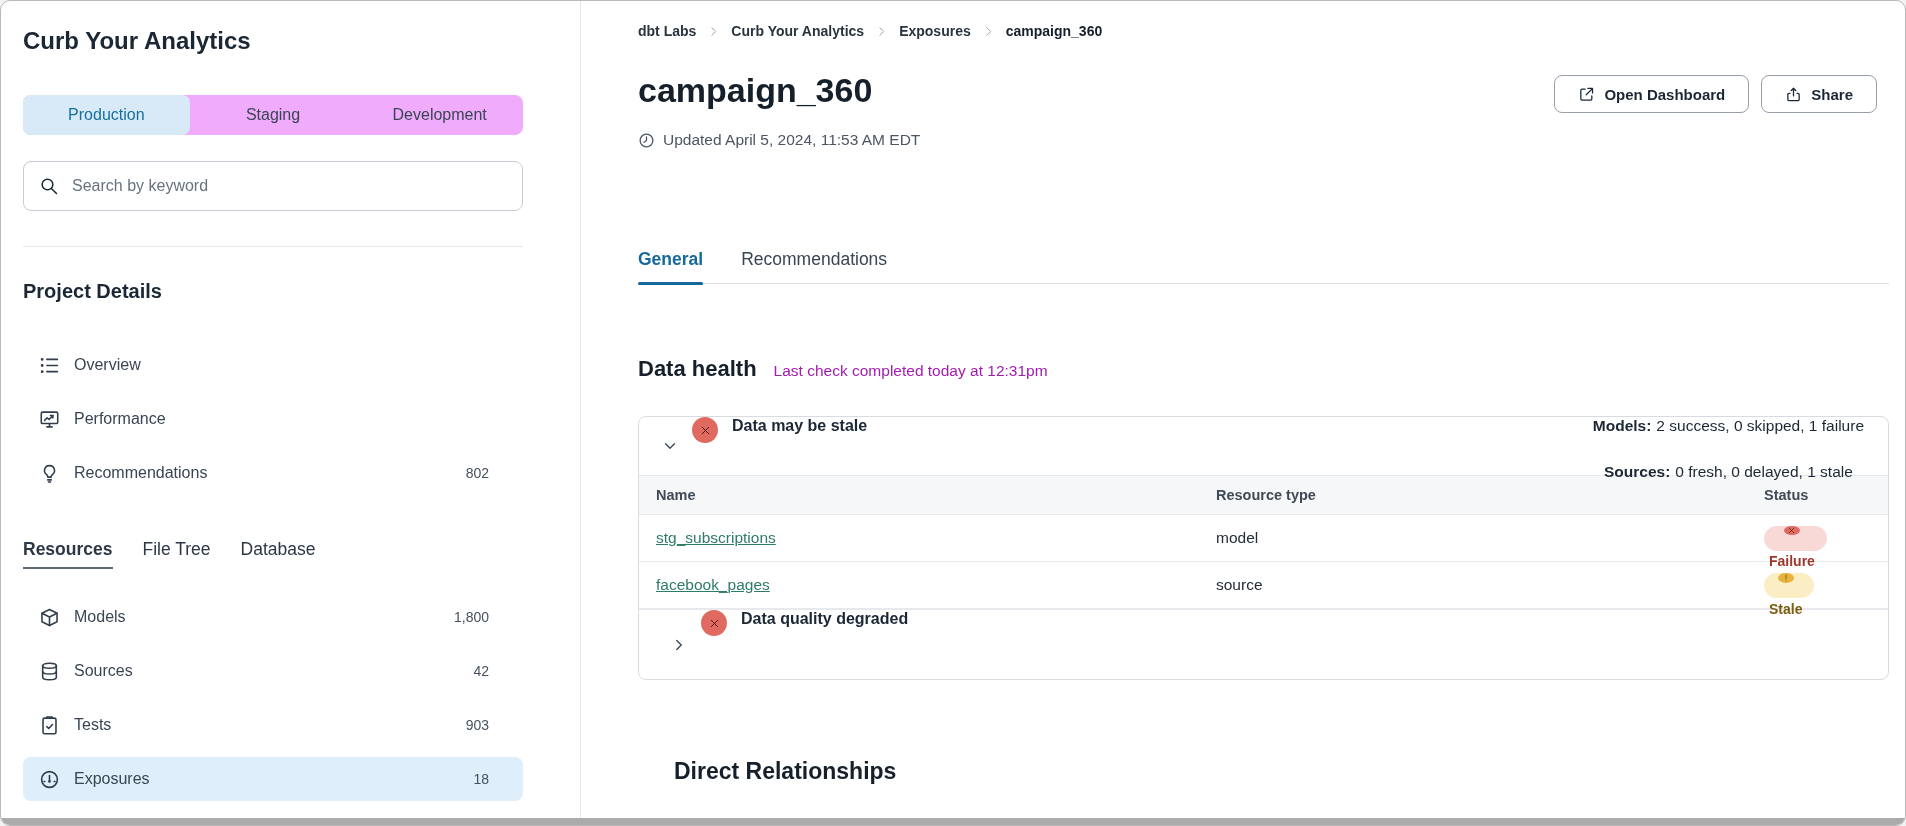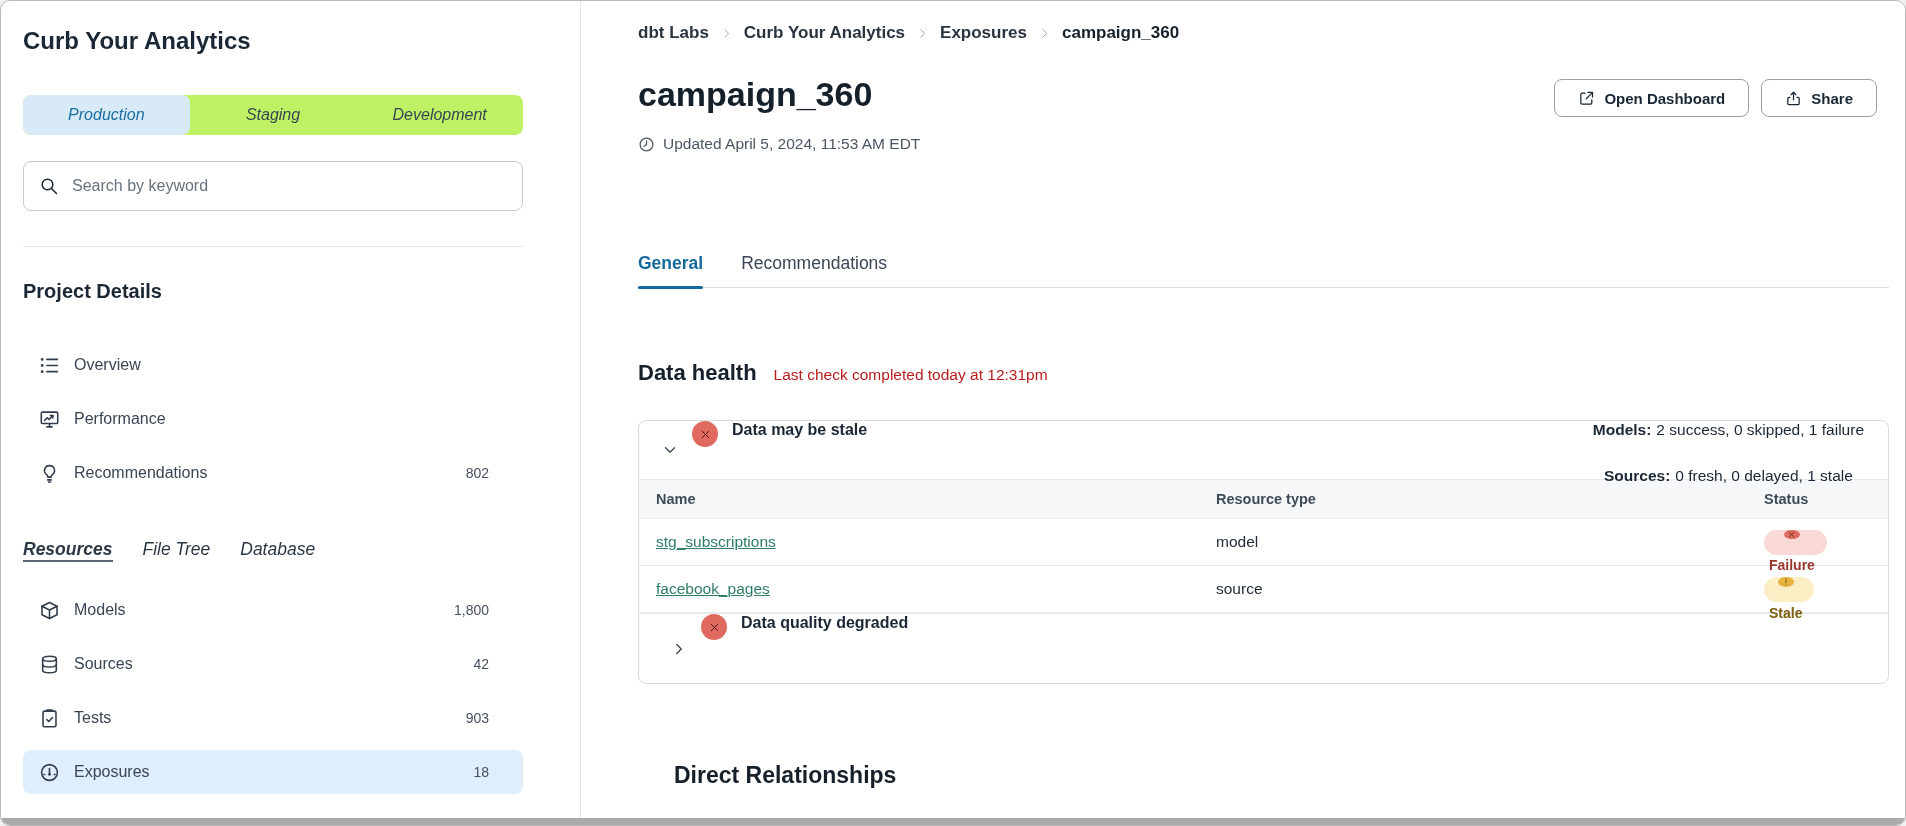--- a/index.html
+++ b/index.html
@@ -12,67 +12,67 @@
   .bottom-edge{ position:absolute; left:0; right:0; bottom:0; height:7px;
     background:#ababab; border-radius:0 0 9px 9px; z-index:5; }
 
   svg{ display:block; }
   .ic{ stroke:currentColor; fill:none; stroke-width:1.8; stroke-linecap:round; stroke-linejoin:round; }
 
   
   .sidebar{ width:580px; min-width:580px; height:100%; border-right:1px solid #e4e6e9;
     padding:26px 57px 0 22px; }
   .sidebar-title{ font-size:24px; font-weight:700; color:#1b2734; }
-  .env-tabs{ margin-top:40px; display:flex; background:#bef264; border-radius:8px; height:40px;font-style:italic; }
+  .env-tabs{ margin-top:40px; display:flex; background:#f0abfc; border-radius:8px; height:40px; }
   .env-tab{ flex:1; display:flex; align-items:center; justify-content:center;
     font-size:16px; color:#3a4554; border-radius:8px; cursor:pointer; }
   .env-tab.active{ background:#d8eaf7; color:#176f9e; }
   .search-box{ margin-top:26px; height:50px; border:1px solid #c6ccd3; border-radius:8px;
     display:flex; align-items:center; padding:0 15px; gap:11px; background:#fff; }
   .search-box .sicon{ color:#1b2734; }
   .search-box input{ border:none; outline:none; flex:1; font-size:16px; color:#2a3441;
     font-family:"Liberation Sans", sans-serif; background:transparent; }
   .search-box input::placeholder{ color:#68727f; }
   .sidebar-divider{ margin-top:35px; border-top:1px solid #e5e7ea; }
   .section-heading{ margin-top:33px; font-size:20px; font-weight:600; color:#1b2734; }
   .nav-list{ margin-top:40px; }
   .nav-list.second{ margin-top:26px; }
   .nav-item{ height:44px; display:flex; align-items:center; gap:14px; padding:0 34px 0 16px;
     border-radius:8px; font-size:16px; color:#3a4554; cursor:pointer; margin-bottom:10px; }
   .nav-item.active{ background:#deeefa; }
   .nav-item .nicon{ width:21px; height:21px; color:#323d4c; }
   .nav-item .count{ margin-left:auto; font-size:14px; color:#47515f; }
   .browse-tabs{ margin-top:44px; display:flex; gap:30px; font-size:17.5px; color:#2c3746; }
-  .browse-tab{ cursor:pointer;font-style:italic; }
+  .browse-tab{ padding-bottom:7px; cursor:pointer; }
   .browse-tab.active{ font-weight:700; border-bottom:2px solid #5d6875; }
 
   
   .main{ flex:1; padding:22px 16px 0 57px; }
-  .breadcrumb{ display:flex; align-items:center; gap:11px; font-size:17px;
+  .breadcrumb{ display:flex; align-items:center; gap:11px; font-size:14px;
     font-weight:600; color:#2a3441; }
   .crumb{ cursor:pointer; }
   .crumb.current{ font-weight:700; color:#16202b; cursor:default; }
   .crumb-sep{ color:#99a1ab; }
   .header-row{ margin-top:30px; display:flex; justify-content:space-between; align-items:flex-start; }
   .page-title{ font-size:34px; font-weight:600; color:#16202b; line-height:42px; }
   .actions{ display:flex; gap:12px; margin:6px 12px 0 0; }
   .btn{ height:38px; display:inline-flex; align-items:center; gap:9px; padding:0 23px;
     background:#fff; border:1px solid #98a0ab; border-radius:8px; font-size:15px;
     font-weight:700; color:#1b2734; font-family:"Liberation Sans", sans-serif; cursor:pointer; }
   .btn svg{ color:#1b2734; }
   .updated-row{ margin-top:18px; display:flex; align-items:center; gap:8px;
     color:#4c5663; font-size:15.5px; }
   .tabs-row{ margin-top:100px; display:flex; gap:38px; border-bottom:1px solid #dbdee2;align-items:center; }
   .tab{ position:relative; font-size:17.5px; color:#3a4554; padding-bottom:13px; cursor:pointer; }
   .tab.active{ color:#15699c; font-weight:700; }
   .tab.active::after{ content:""; position:absolute; left:0; right:0; bottom:-2px;
     height:3px; background:#15699c; border-radius:2px; }
   .section-title-row{ margin-top:72px; display:flex; align-items:baseline; gap:17px; }
   .section-title{ font-size:22px; font-weight:600; color:#16202b; }
-  .section-sub{ font-size:15.5px; color:#b91c1c; }
+  .section-sub{ font-size:15.5px; color:#a21caf; }
 
   .health-card{ margin-top:34px; border:1px solid #d8dbe0; border-radius:8px; overflow:hidden; background:#fff; }
   .group-header{ height:58px; display:flex; padding:0 24px 0 22px; }
   .group-header.quality{ height:70px; border-top:1px solid #e7e9ec; padding-left:31px; }
   .chev-btn{ color:#3f4a58; background:none; border:none; padding:0; cursor:pointer; }
   .err-circle{ width:26px; height:26px; min-width:26px; border-radius:50%; background:#e06a60;
     color:#4d1612; display:flex; align-items:center; justify-content:center; margin-left:13px; }
   .group-title{ margin-left:14px; font-size:16px; font-weight:700; color:#1b2734; }
   .group-stats{ margin-left:auto; display:flex; align-items:center; gap:14px;
     font-size:15.5px; color:#1b2734;flex-direction:column; }

